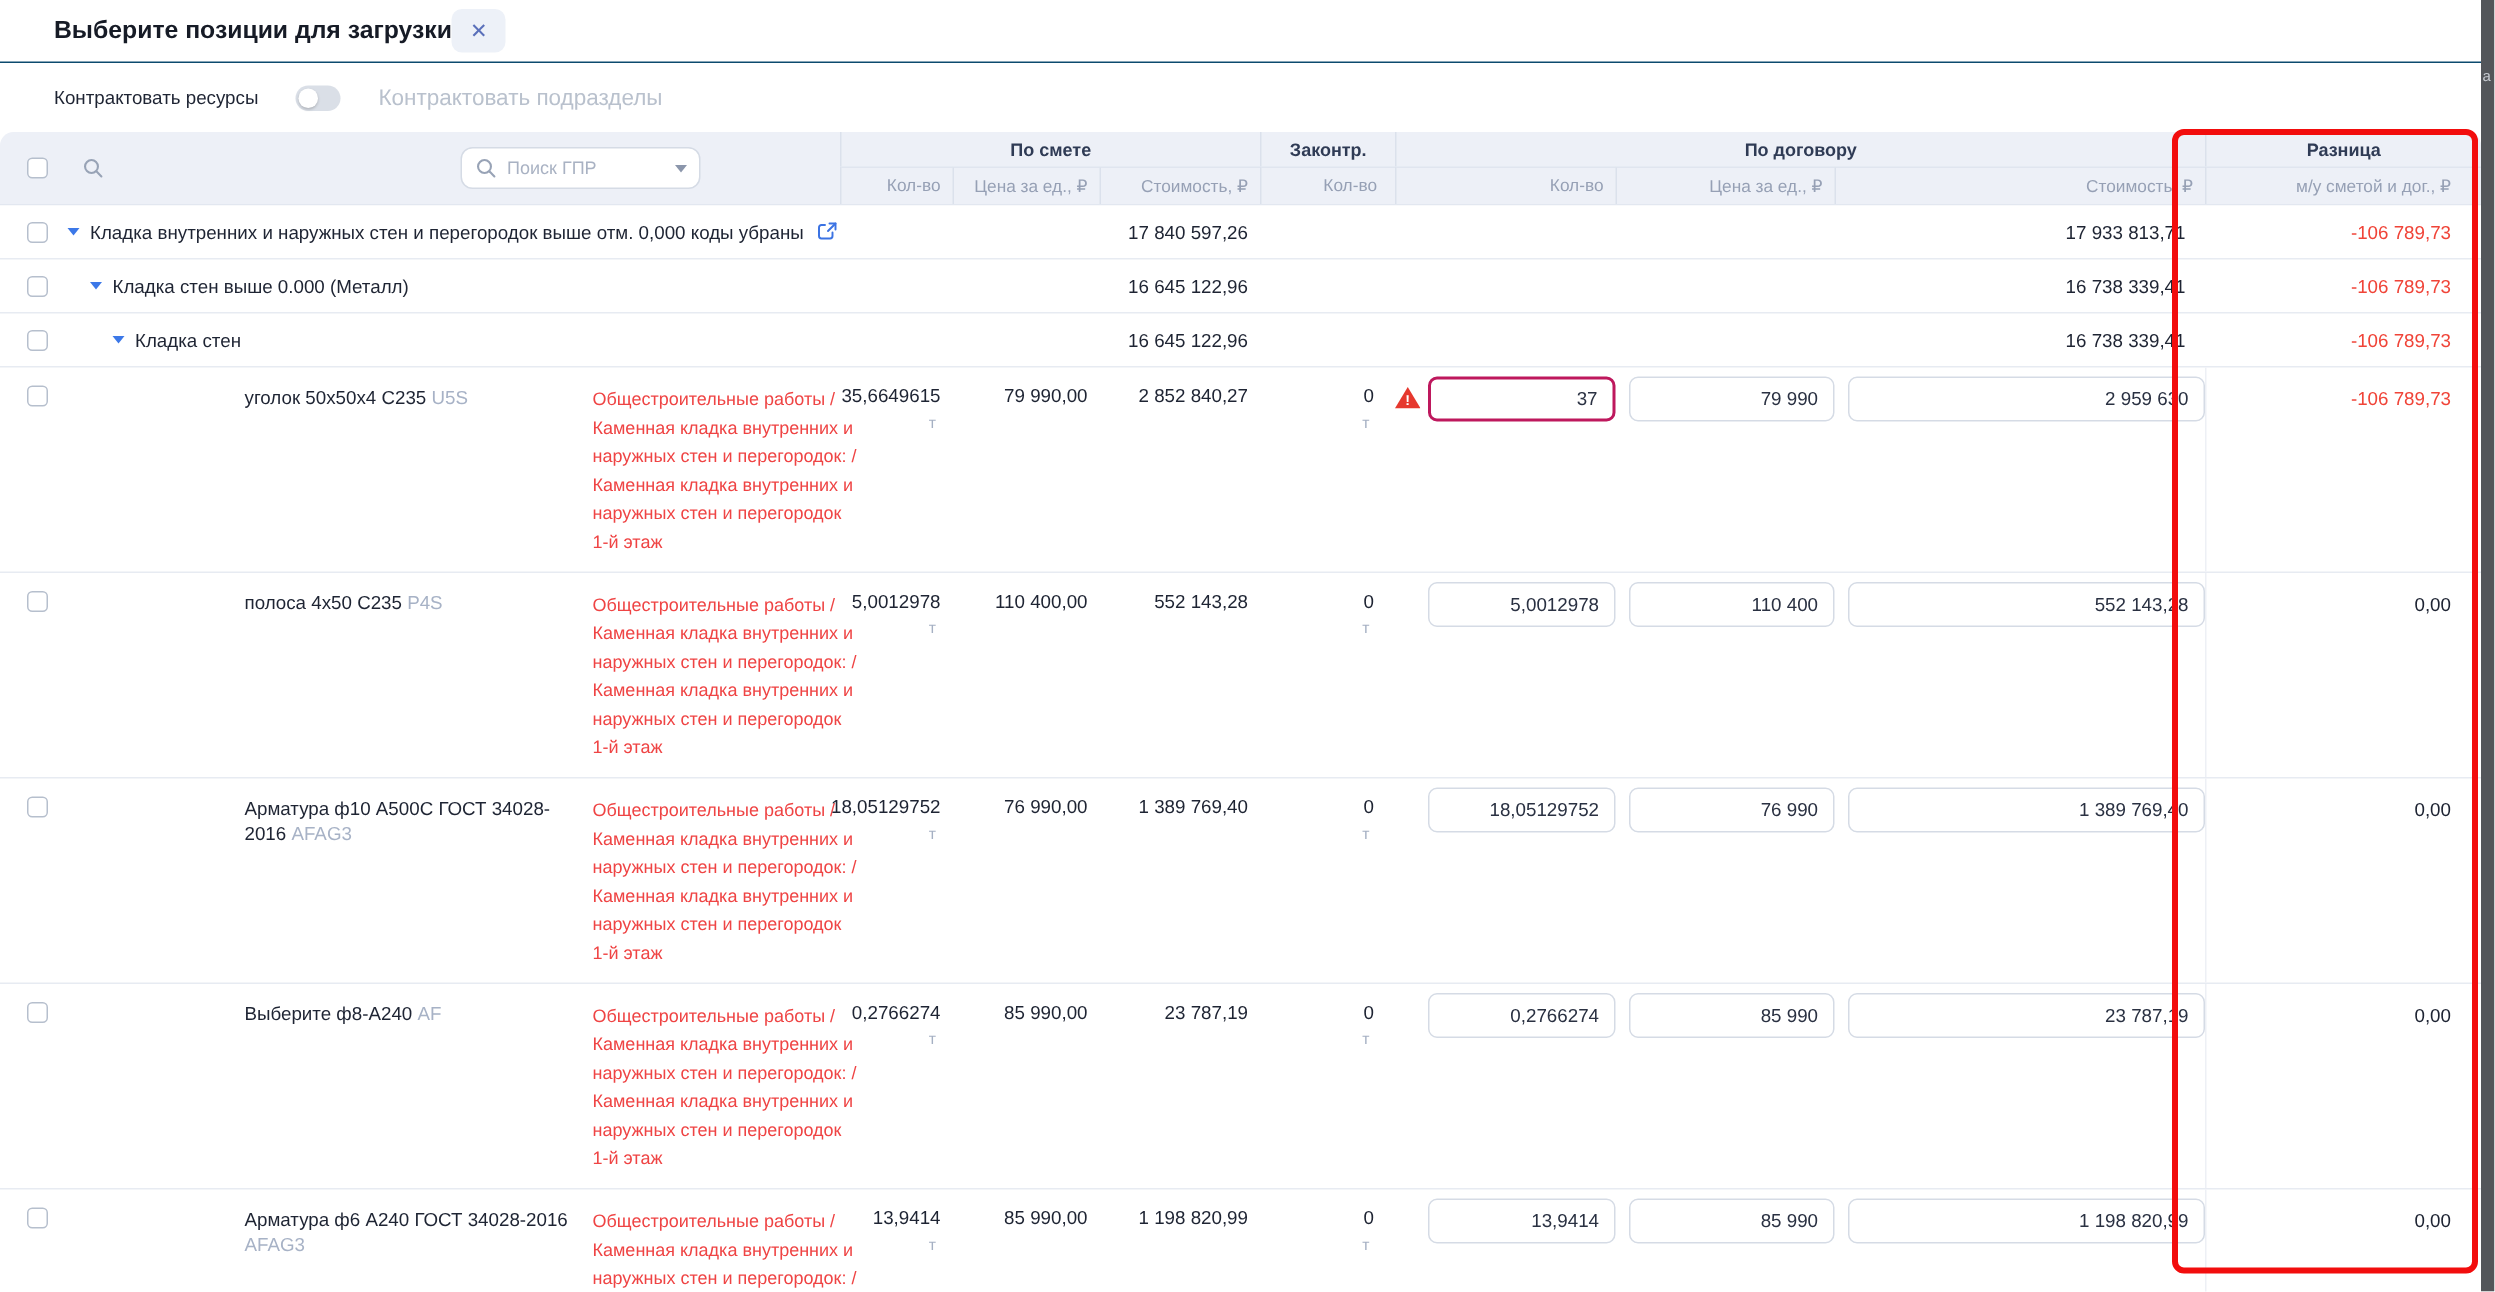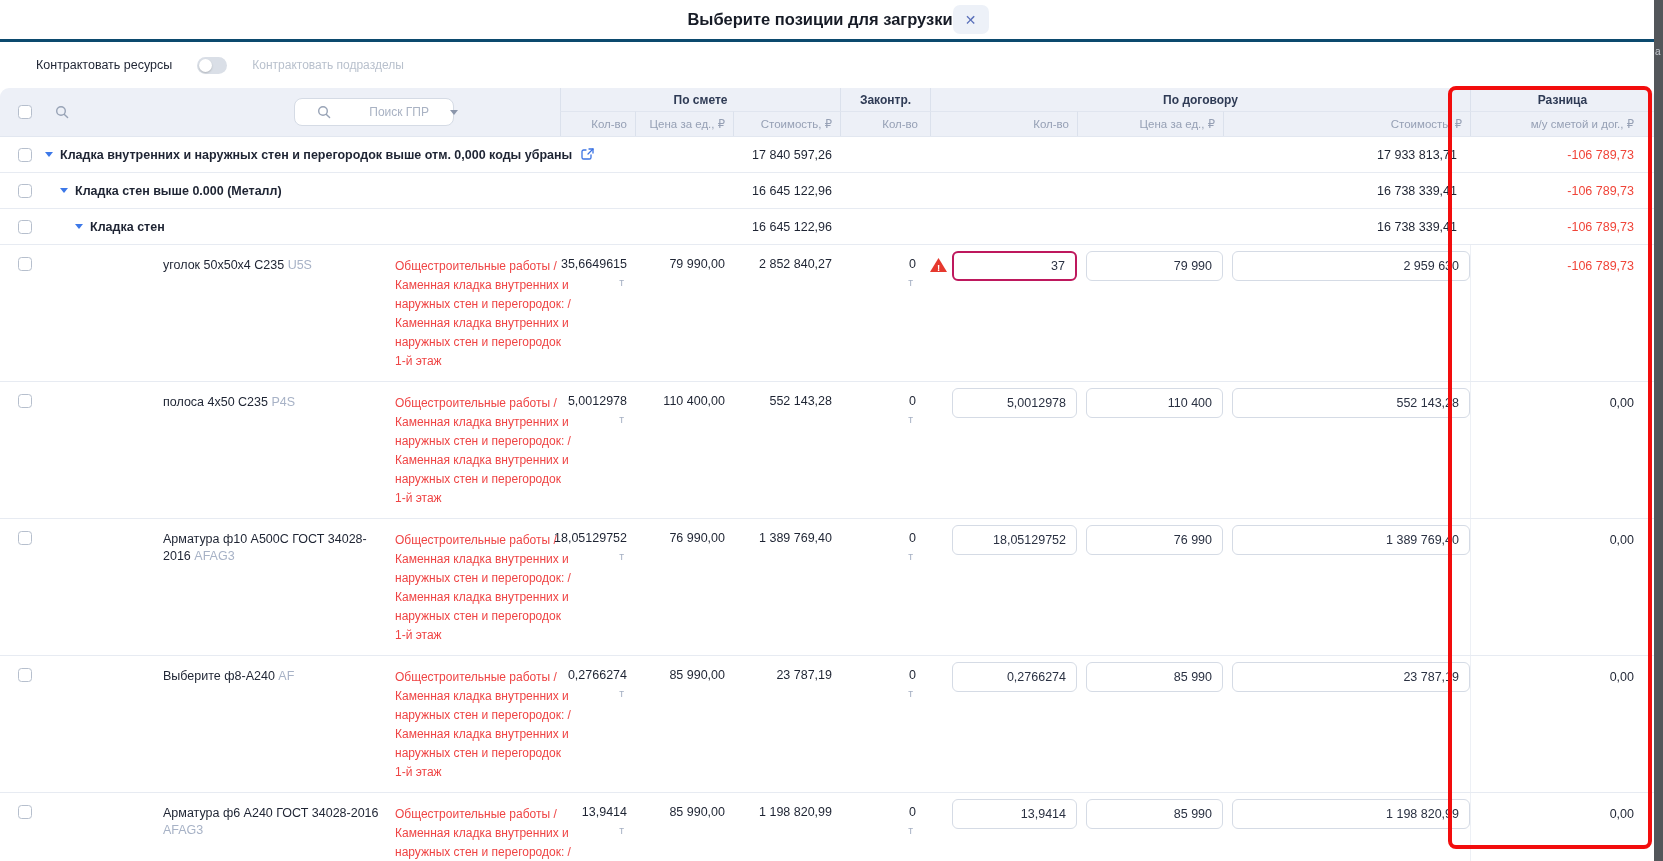--- a/index.html
+++ b/index.html
@@ -5,68 +5,68 @@
   * { box-sizing: border-box; margin: 0; padding: 0; }
   html,body { width:1663px; height:861px; overflow:hidden; }
   body {
     background:#fff;
     font-family:"Liberation Sans","DejaVu Sans",sans-serif;
     color:#1e2433; position:relative;
   }
   .modal { width:1654px; }
 
   
-  .titlebar { height:42px; display:flex; align-items:center; justify-content:center;
-    padding:0 14px 0 36px; border-bottom:3px solid #0c4a6e; }
+  .titlebar { height:42px; display:flex; align-items:center; justify-content:flex-start;
+    padding:0 14px 0 36px; border-bottom:1px solid #0c4a6e; }
   .title { font-size:16.5px; font-weight:700; color:#161b26; }
   .close-btn { width:36px; height:29px; background:#edf1f8; border:none; border-radius:7px;
     color:#5a70ba; font-size:14px; display:flex; align-items:center; justify-content:center;
     cursor:pointer; font-family:inherit; }
 
   
   .toolbar { height:46px; display:flex; align-items:center; padding-left:36px; gap:25px; }
   .tlabel { font-size:12.5px; color:#1e2433; }
   .toggle { width:30px; height:17px; border-radius:9px; background:#dadfe7; position:relative; cursor:pointer; flex:none; }
   .knob { width:13px; height:13px; border-radius:50%; background:#fff; position:absolute; left:2px; top:2px;
     box-shadow:0 1px 2px rgba(0,0,0,.2); }
-  .tlabel-dis { font-size:12px; color:#b9c1cd; }
+  .tlabel-dis { font-size:15px; color:#b9c1cd; }
 
   
   .tbl { width:1654px; --cols:45px 350px 165px 75px 98px 107px 90px 147px 146px 247px 184px; }
   .thead { display:grid; grid-template-columns:var(--cols); grid-template-rows:23px 25px;
     background:#edf0f7; border-radius:9px 9px 0 0; position:relative; font-size:11.5px;
     border-bottom:1px solid #e2e7f0; }
   .h-search { grid-row:1/3; grid-column:1/4; position:relative; }
   .hcbx { position:absolute; left:18px; top:17px; }
   .cbx { appearance:none; -webkit-appearance:none; width:14px; height:14px; border:1.5px solid #b6bfcd;
     border-radius:3.5px; background:#fff; cursor:pointer; display:block; }
   .srch { position:absolute; top:10px; height:28px; border:1px solid #d5dbe5; border-radius:8px; background:#fff;
     font-size:12px; color:#2a3142; padding:0 8px 0 30px; outline:none; font-family:inherit; }
   .srch::placeholder { color:#a9b2c3; }
   .srch.s1 { left:45px; width:247px; }
-  .srch.s2 { left:294px; width:160px; padding-right:24px;text-align:right; }
+  .srch.s2 { left:307px; width:160px; padding-right:24px; }
   .sicon { position:absolute; top:17px; pointer-events:none; }
   .sicon.i1 { left:55px; } .sicon.i2 { left:317px; }
   .caret { position:absolute; left:450px; top:22px; width:0; height:0;
     border-left:4px solid transparent; border-right:4px solid transparent; border-top:5px solid #8b96ab; }
   .h-group { grid-row:1; display:flex; align-items:center; justify-content:center; font-weight:700;
     font-size:12px; color:#2f3b55; border-left:1px solid #dbe1ec; }
   .hg-smeta { grid-column:4/7; } .hg-zak { grid-column:7/8; } .hg-dog { grid-column:8/11; } .hg-raz { grid-column:11/12; }
   .h-sub { grid-row:2; display:flex; align-items:center; justify-content:flex-end; color:#96a0b5;
     border-left:1px solid #dbe1ec; border-top:1px solid #e0e5ef; padding-right:8px; }
   .hs4{grid-column:4;} .hs5{grid-column:5;} .hs6{grid-column:6;} .hs7{grid-column:7;padding-right:12px;}
   .hs8{grid-column:8;} .hs9{grid-column:9;} .hs10{grid-column:10;} .hs11{grid-column:11;padding-right:20px;}
 
   
   .trow { display:grid; grid-template-columns:var(--cols); border-bottom:1px solid #e7ebf2; position:relative; font-size:12.5px; }
   .trow.group { height:36px; align-items:center; }
   .trow.leaf  { min-height:132px; }
   .cb-cell { padding-left:18px; }
   .leaf .cb-cell { padding-top:12px; }
-  .g-name { grid-column:2/4; display:flex; align-items:center; gap:7px; font-weight:700;
+  .g-name { grid-column:2/4; display:flex; align-items:center; gap:7px; font-weight:400;
     padding-left:calc((var(--lvl,1) - 1) * 15px); white-space:nowrap; }
   .tri { width:0; height:0; border-left:4.5px solid transparent; border-right:4.5px solid transparent;
     border-top:5.5px solid #3c78e8; flex:none; cursor:pointer; }
   .linkic { display:inline-flex; margin-left:2px; cursor:pointer; }
   .g-smeta { grid-column:6; text-align:right; padding-right:8px; }
   .g-dog   { grid-column:10; text-align:right; padding-right:13px; }
   .g-diff  { grid-column:11; text-align:right; padding-right:20px; }
 
   .name-cell { padding:12px 4px 0 118px; line-height:17px; }
   .code { color:#a7b2c6; }

